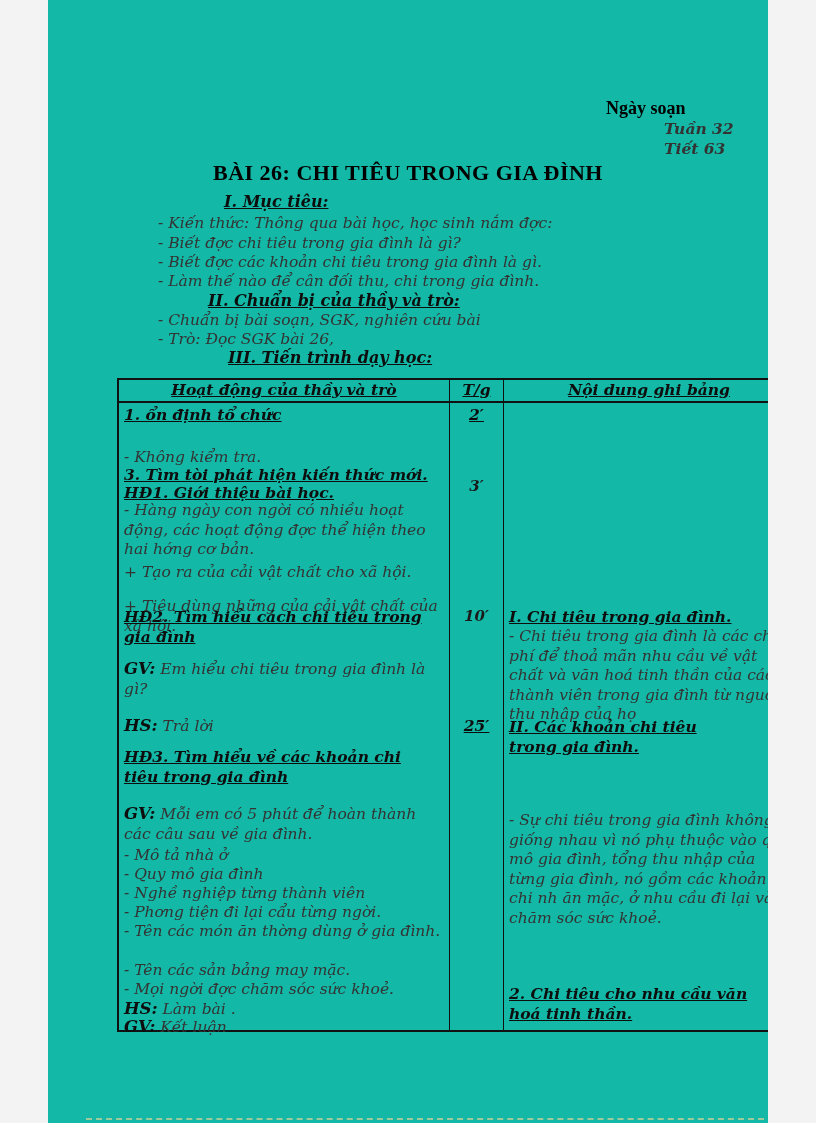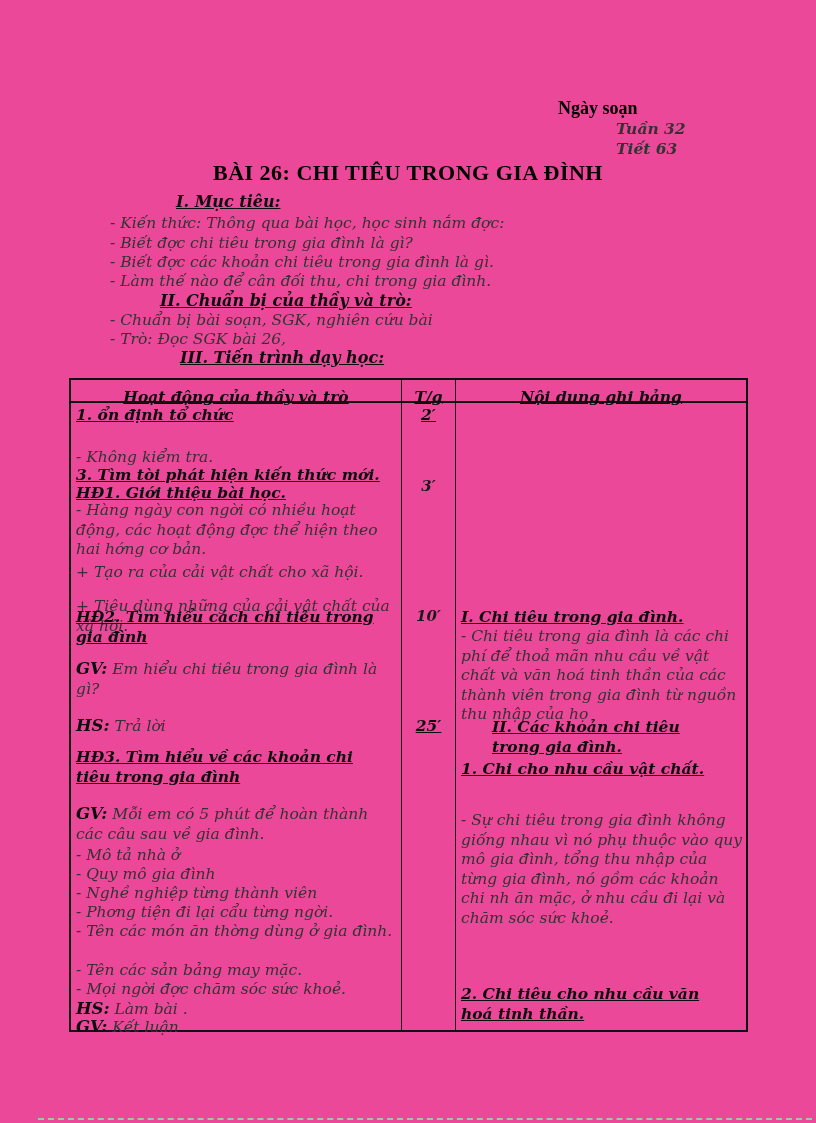--- a/index.html
+++ b/index.html
@@ -1,21 +1,21 @@
 <!DOCTYPE html>
 <html><head>
 <meta charset="utf-8">
 <style>
   * { margin:0; padding:0; box-sizing:border-box; }
   html,body { background:#f3f3f3; }
   .page {
     position:relative;
-    width:816px; height:1123px;
+    width:720px; height:1123px;
     margin:0 auto;
-    background:#ec4899;
+    background:#14b8a6;
     overflow:hidden;
     font-family:"DejaVu Serif", serif;
     text-decoration:underline;
   }
   
   .head-block { position:absolute; left:558px; top:98px; }
   .date-label {
     font-family:"Liberation Serif", serif;
     font-weight:bold; font-size:18px; color:#000;
   }
@@ -52,21 +52,21 @@
     display:grid;
     grid-template-columns:330px 55px 1fr;
     grid-template-rows:23px 1fr;
   }
   .th {
     border-bottom:2px solid #111;
     text-align:center;
     font-weight:bold; font-size:15.5px; color:#0d0d0d;
     text-decoration:underline;
     font-family:"DejaVu Serif", serif; font-style:italic;
-    padding-top:7px;
+    padding-top:0;
   }
   .th.mid, .td.mid { border-left:1.5px solid #111; border-right:1.5px solid #111; }
   .td { position:relative; }
   .blk { position:absolute; left:5px; right:3px; }
   .blk.u { font-weight:bold; text-decoration:underline; color:#0d0d0d; font-size:15.5px; }
   .gvhs-label { font-weight:bold; font-style:italic; font-size:16.5px; color:#0d0d0d; }
   .time { font-weight:bold; color:#1a1a1a; text-align:center; left:0; right:0; font-size:15px; }
   .time.u { text-decoration:underline; }
   
   .page-break-line {
@@ -133,22 +133,21 @@
     <div class="td mid script">
       <div class="blk time u" style="top:2px;">2′</div>
       <div class="blk time" style="top:74px;">3′</div>
       <div class="blk time" style="top:204px;">10′</div>
       <div class="blk time u" style="top:313px;">25′</div>
     </div>
 
     <div class="td script">
       <div class="blk u" style="top:204px;">I. Chi tiêu trong gia đình.</div>
       <div class="blk" style="top:224px;">- Chi tiêu trong gia đình là các chi phí để thoả mãn nhu cầu về vật chất và văn hoá tinh thần của các thành viên trong gia đình từ nguồn thu nhập của họ</div>
-      <div class="blk u" style="top:314px; right:46px;margin-left:31px;">II. Các khoản chi tiêu trong gia đình.</div>
-      <div class="blk u" style="top:356px;">1. Chi cho nhu cầu vật chất.</div>
+      <div class="blk u" style="top:314px; right:46px;">II. Các khoản chi tiêu trong gia đình.</div>
       <div class="blk" style="top:408px;">- Sự chi tiêu trong gia đình không giống nhau vì nó phụ thuộc vào quy mô gia đình, tổng thu nhập của từng gia đình, nó gồm các khoản chi nh   ăn mặc, ở nhu cầu đi lại và chăm sóc sức khoẻ.</div>
       <div class="blk u" style="top:581px; right:40px;">2. Chi tiêu cho nhu cầu văn hoá tinh thần.</div>
     </div>
   </div>
 
   <div class="page-break-line"></div>
 
 </div>
 
 </body></html>

